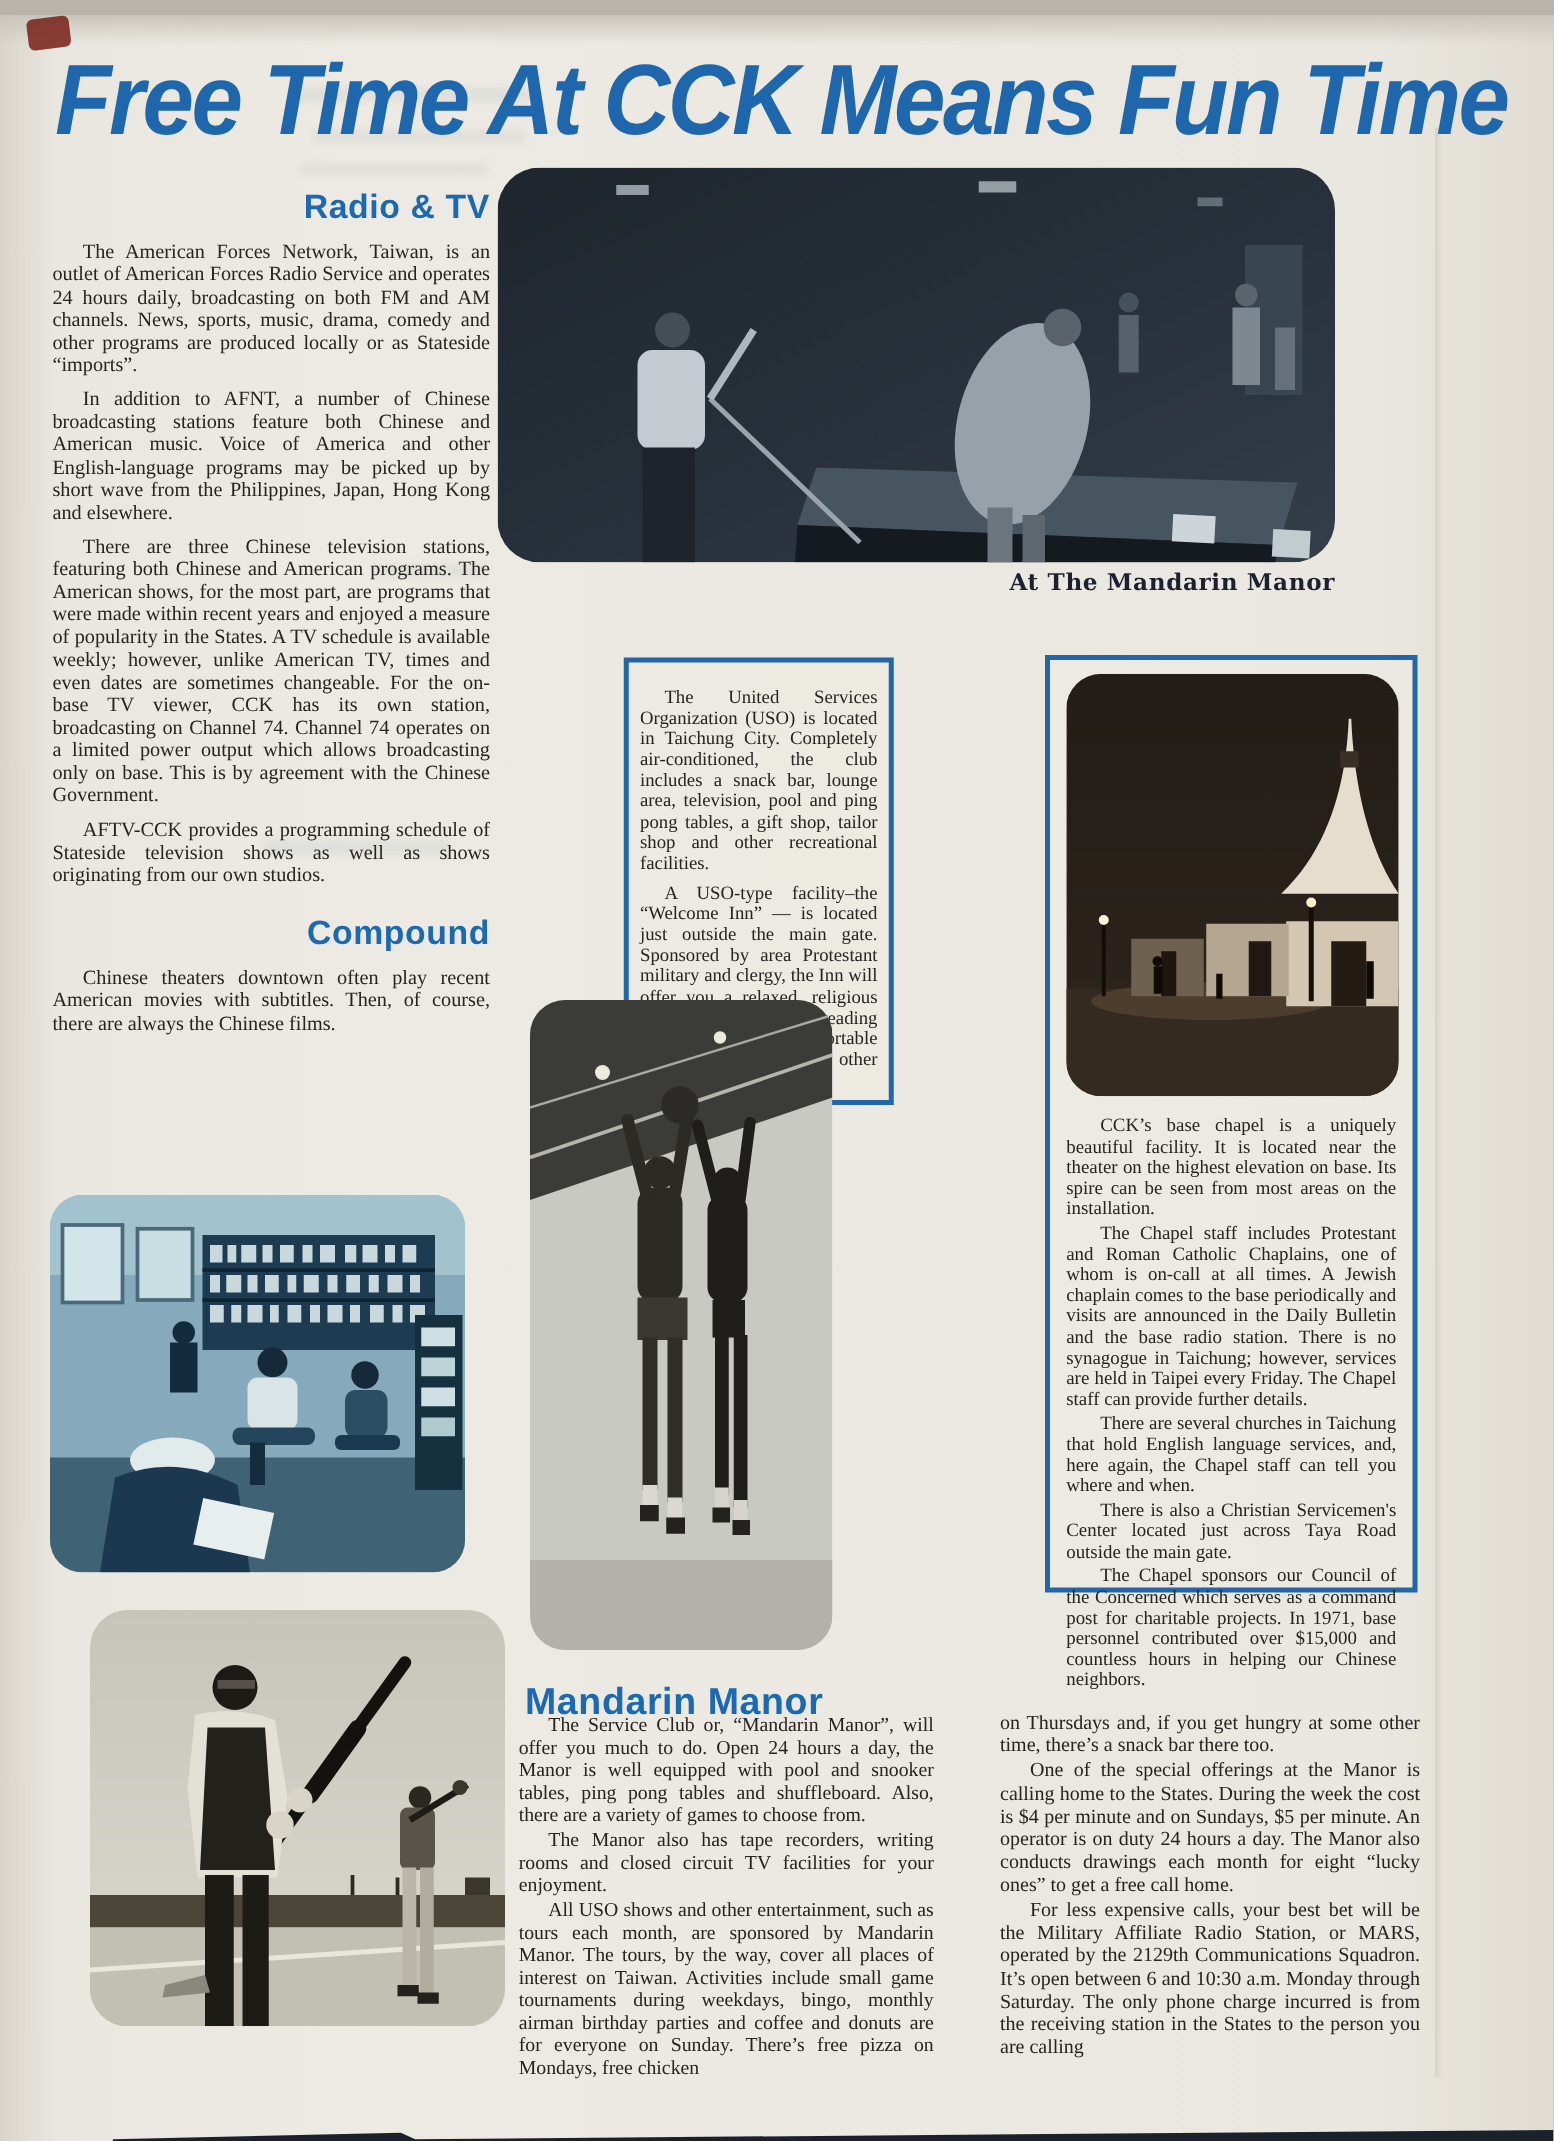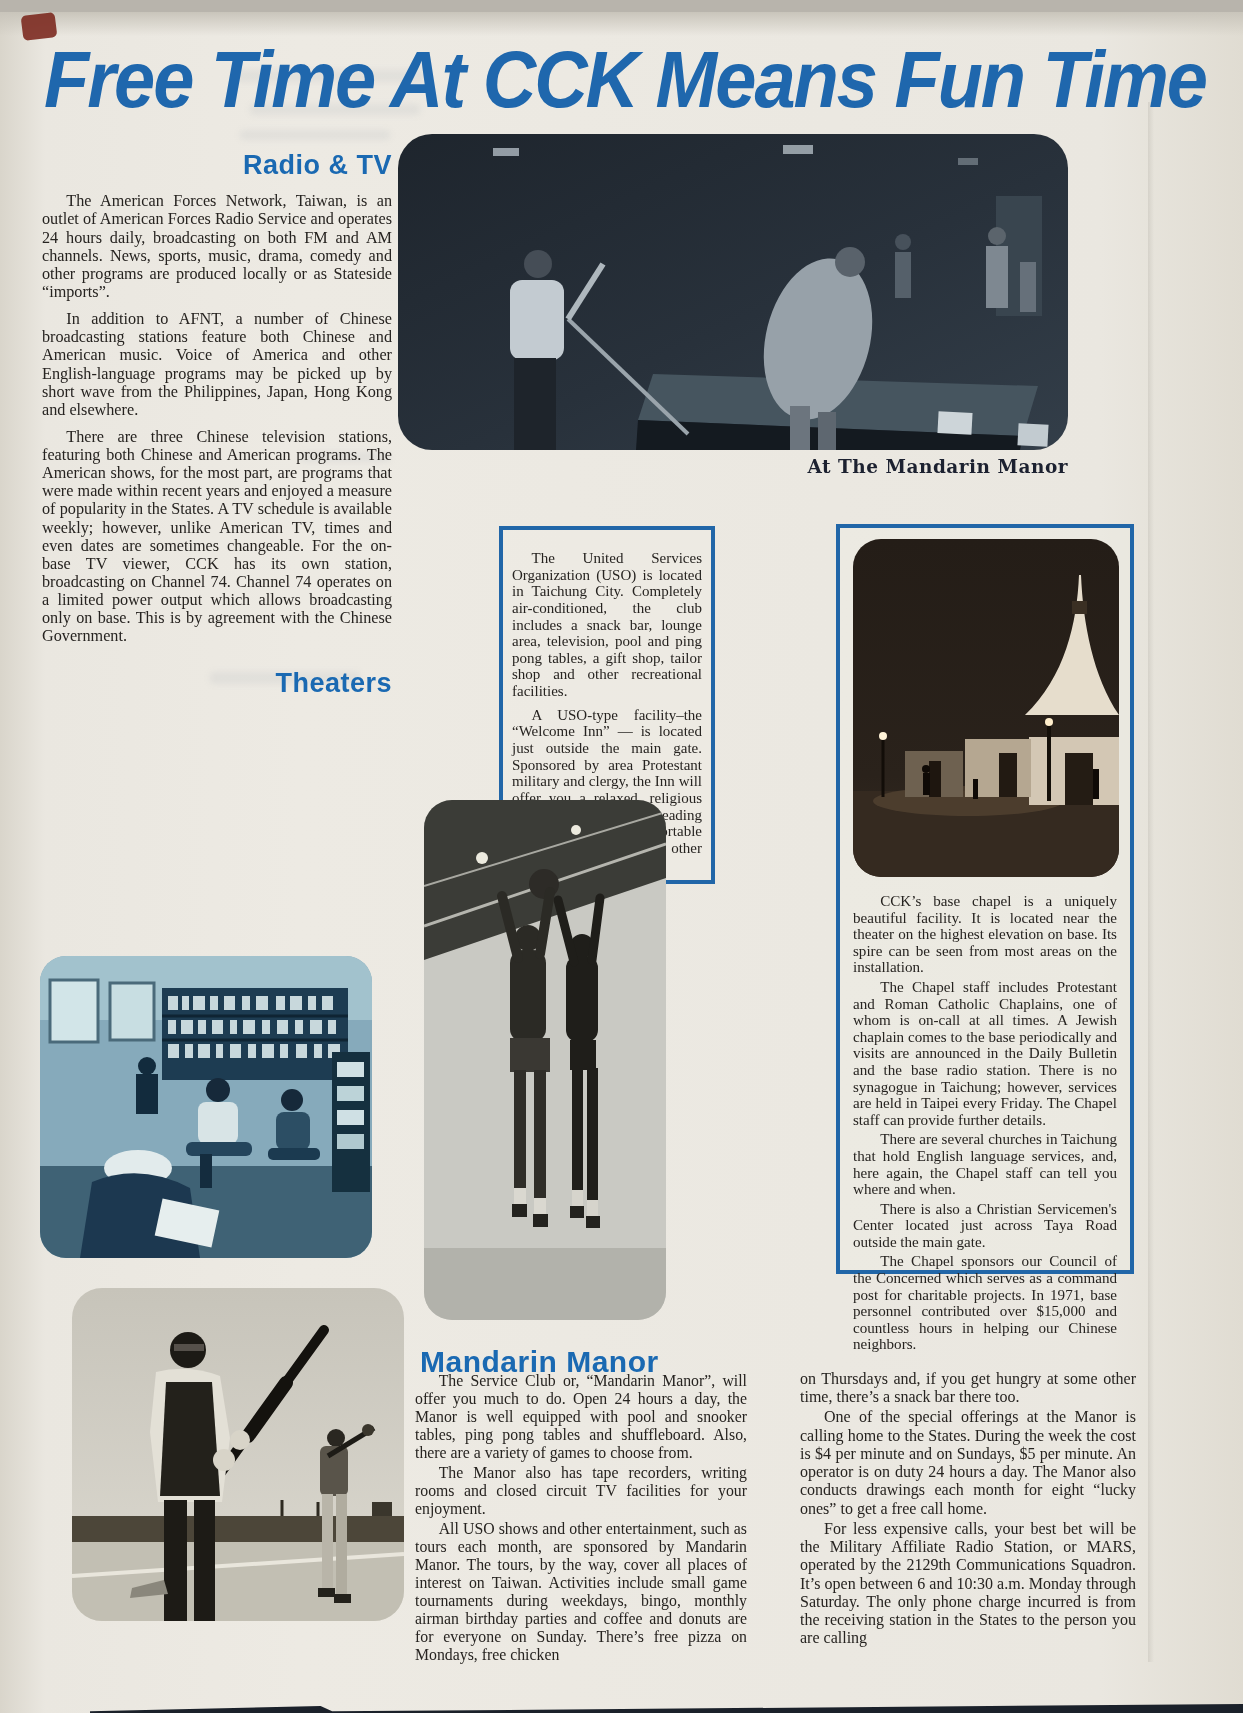--- a/index.html
+++ b/index.html
@@ -79,21 +79,23 @@
   <div class="ghost" style="left:300px;top:440px;width:90px;height:10px;"></div>
   <div class="ghost" style="left:210px;top:660px;width:150px;height:12px;"></div>
 
   <div class="page-title">Free Time At CCK Means Fun Time</div>
 
   <div class="col-left bodytext">
     <h2 class="sec-head">Radio &amp; TV</h2>
     <p>The American Forces Network, Taiwan, is an outlet of American Forces Radio Service and operates 24 hours daily, broadcasting on both FM and AM channels. News, sports, music, drama, comedy and other programs are produced locally or as Stateside “imports”.</p>
     <p>In addition to AFNT, a number of Chinese broadcasting stations feature both Chinese and American music. Voice of America and other English-language programs may be picked up by short wave from the Philippines, Japan, Hong Kong and elsewhere.</p>
     <p>There are three Chinese television stations, featuring both Chinese and American programs. The American shows, for the most part, are programs that were made within recent years and enjoyed a measure of popularity in the States. A TV schedule is available weekly; however, unlike American TV, times and even dates are sometimes changeable. For the on-base TV viewer, CCK has its own station, broadcasting on Channel 74. Channel 74 operates on a limited power output which allows broadcasting only on base. This is by agreement with the Chinese Government.</p>
-    <h2 class="sec-head second">Theaters</h2>
+    <p>AFTV-CCK provides a programming schedule of Stateside television shows as well as shows originating from our own studios.</p>
+    <h2 class="sec-head second">Compound</h2>
+    <p>Chinese theaters downtown often play recent American movies with subtitles. Then, of course, there are always the Chinese films.</p>
   </div>
 
   <div class="photo pool-photo">
     <svg width="670" height="316" viewBox="0 0 670 316">
       <defs>
         <linearGradient id="poolbg" x1="0" y1="0" x2="1" y2="1">
           <stop offset="0" stop-color="#1e252d"></stop>
             <stop offset=".55" stop-color="#28313b"></stop>
             <stop offset="1" stop-color="#333e49"></stop>
         </linearGradient>

